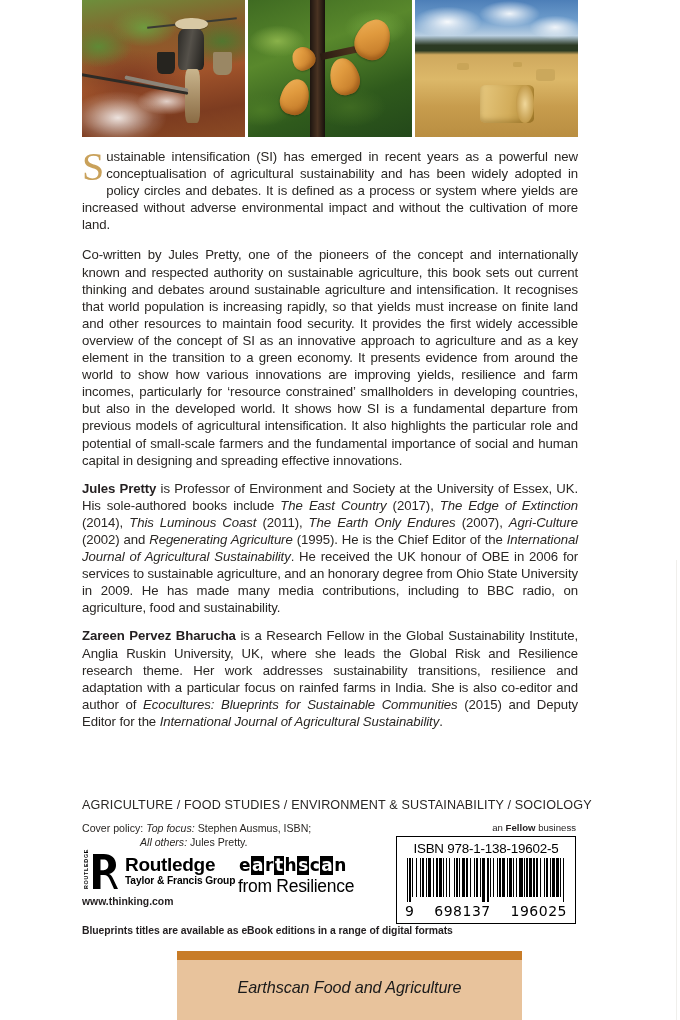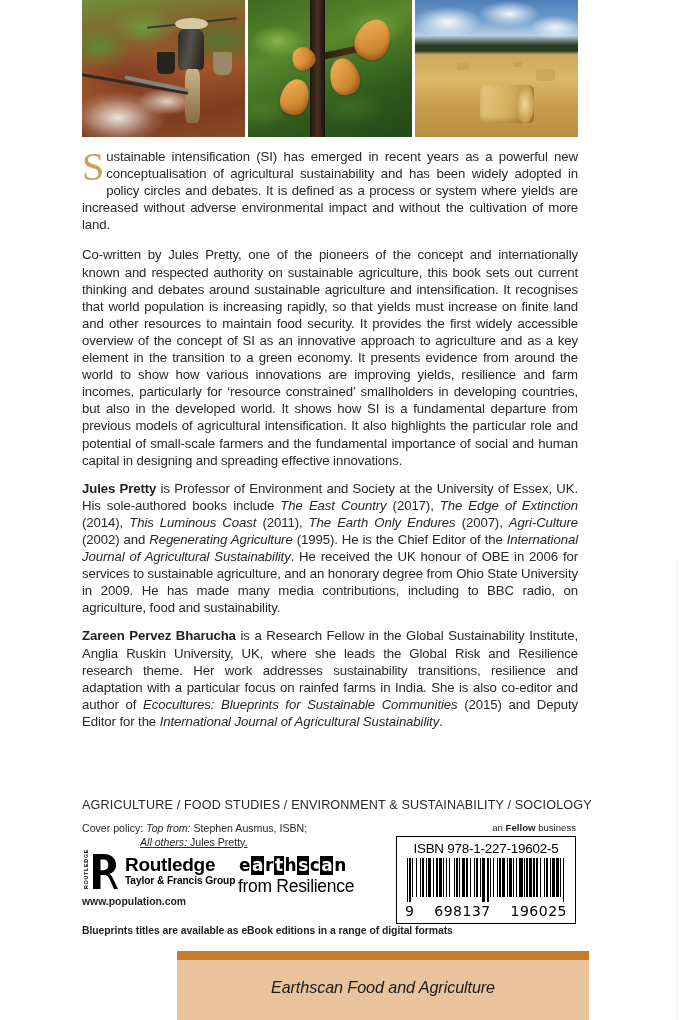--- a/index.html
+++ b/index.html
@@ -218,21 +218,21 @@
   }
 
   
   .credits {
     position: absolute;
     left: 82px; top: 822px;
     font-size: 10.6px;
     line-height: 13.6px;
     color: #2a2724;
   }
-  .credits .row2 { padding-left: 58px; text-decoration: underline; }
+  .credits .row2 { padding-left: 58px; }
 
   
   .logo-row {
     position: absolute;
     left: 82px; top: 854px;
     display: flex;
     align-items: flex-end;
   }
   .routledge-logo {
     display: flex; align-items: flex-start;
@@ -357,21 +357,21 @@
     font-size: 10.4px;
     font-weight: bold;
     color: #231f20;
     letter-spacing: -0.05px;
   }
 
   
   .series-banner {
     position: absolute;
     left: 177px; top: 951px;
-    width: 412px; height: 69px;
+    width: 345px; height: 69px;
     background: #e8c39c;
   }
   .series-banner .stripe {
     height: 9px;
     background: #c87c28;
   }
   .series-banner .label {
     font-family: "Liberation Sans", sans-serif;
     font-style: italic;
     font-size: 16.2px;
@@ -422,60 +422,60 @@
     <p class="blurb">Co-written by Jules Pretty, one of the pioneers of the concept and internationally known and respected authority on sustainable agriculture, this book sets out current thinking and debates around sustainable agriculture and intensification. It recognises that world population is increasing rapidly, so that yields must increase on finite land and other resources to maintain food security. It provides the first widely accessible overview of the concept of SI as an innovative approach to agriculture and as a key element in the transition to a green economy. It presents evidence from around the world to show how various innovations are improving yields, resilience and farm incomes, particularly for ‘resource constrained’ smallholders in developing countries, but also in the developed world. It shows how SI is a fundamental departure from previous models of agricultural intensification. It also highlights the particular role and potential of small-scale farmers and the fundamental importance of social and human capital in designing and spreading effective innovations.</p>
 
     <p class="blurb"><span class="bioname">Jules Pretty</span><span> is Professor of Environment and Society at the University of Essex, UK. His sole-authored books include </span><span class="ital">The East Country</span><span> (2017), </span><span class="ital">The Edge of Extinction</span><span> (2014), </span><span class="ital">This Luminous Coast</span><span> (2011), </span><span class="ital">The Earth Only Endures</span><span> (2007), </span><span class="ital">Agri-Culture</span><span> (2002) and </span><span class="ital">Regenerating Agriculture</span><span> (1995). He is the Chief Editor of the </span><span class="ital">International Journal of Agricultural Sustainability</span><span>. He received the UK honour of OBE in 2006 for services to sustainable agriculture, and an honorary degree from Ohio State University in 2009. He has made many media contributions, including to BBC radio, on agriculture, food and sustainability.</span></p>
 
     <p class="blurb"><span class="bioname">Zareen Pervez Bharucha</span><span> is a Research Fellow in the Global Sustainability Institute, Anglia Ruskin University, UK, where she leads the Global Risk and Resilience research theme. Her work addresses sustainability transitions, resilience and adaptation with a particular focus on rainfed farms in India. She is also co-editor and author of </span><span class="ital">Ecocultures: Blueprints for Sustainable Communities</span><span> (2015) and Deputy Editor for the </span><span class="ital">International Journal of Agricultural Sustainability</span><span>.</span></p>
   </div>
 
   <div class="subjects">AGRICULTURE / FOOD STUDIES / ENVIRONMENT &amp; SUSTAINABILITY / SOCIOLOGY</div>
 
   <div class="credits">
-    <div class="row1"><span>Cover policy: </span><span class="ital">Top from:</span><span> Stephen Ausmus, ISBN;</span></div>
+    <div class="row1"><span>Cover policy: </span><span class="ital">Top focus:</span><span> Stephen Ausmus, ISBN;</span></div>
     <div class="row2"><span class="ital">All others:</span><span> Jules Pretty.</span></div>
   </div>
 
   <div class="logo-row">
     <div class="routledge-logo">
       <div class="rl-vert">ROUTLEDGE</div>
       <div class="rl-mark">
         <svg viewBox="0 0 27 35" width="27" height="35" aria-hidden="true">
           <path d="M2 0 L2 35 L9.5 35 L9.5 21 L13 21 C16 21 17.5 22.5 19 26 L23 35 L27 35 L22 24.5 C20.8 22 19.6 20.6 18 20 C22.5 18.8 25 15.6 25 11 C25 4.2 20.4 0 12.8 0 Z M9.5 5.5 L12.4 5.5 C15.6 5.5 17.4 7.5 17.4 11 C17.4 14.4 15.6 16.2 12.4 16.2 L9.5 16.2 Z" fill="#000"></path>
         </svg>
       </div>
       <div class="rl-words">
         <div class="rl-name">Routledge</div>
         <div class="rl-sub">Taylor &amp; Francis Group</div>
       </div>
     </div>
   </div>
 
-  <div class="rl-url">www.population.com</div>
+  <div class="rl-url">www.thinking.com</div>
 
   <div class="earthscan-logo">
     <div class="es-blocks">
       <span class="off">e</span>
         <span class="on">a</span>
         <span class="off">r</span>
         <span class="on">t</span>
         <span class="off">h</span>
         <span class="on">s</span>
         <span class="off">c</span>
         <span class="on">a</span>
         <span class="off">n</span>
     </div>
     <div class="es-from">from Resilience</div>
   </div>
 
   <div class="informa"><span>an </span><b>Fellow</b><span> business</span></div>
 
   <div class="isbn-box">
-    <div class="isbn-text">ISBN 978-1-227-19602-5</div>
+    <div class="isbn-text">ISBN 978-1-138-19602-5</div>
     <div class="barcode">
         <i style="width:1.15px;background:#000;height:100%;align-self:flex-start;"></i>
         <i style="width:1.15px;background:transparent;height:100%;align-self:flex-start;"></i>
         <i style="width:2.30px;background:#000;height:100%;align-self:flex-start;"></i>
         <i style="width:1.15px;background:transparent;height:88%;align-self:flex-start;"></i>
         <i style="width:1.15px;background:#000;height:88%;align-self:flex-start;"></i>
         <i style="width:3.45px;background:transparent;height:88%;align-self:flex-start;"></i>
         <i style="width:1.15px;background:#000;height:88%;align-self:flex-start;"></i>
         <i style="width:2.30px;background:transparent;height:88%;align-self:flex-start;"></i>
         <i style="width:1.15px;background:#000;height:88%;align-self:flex-start;"></i>

